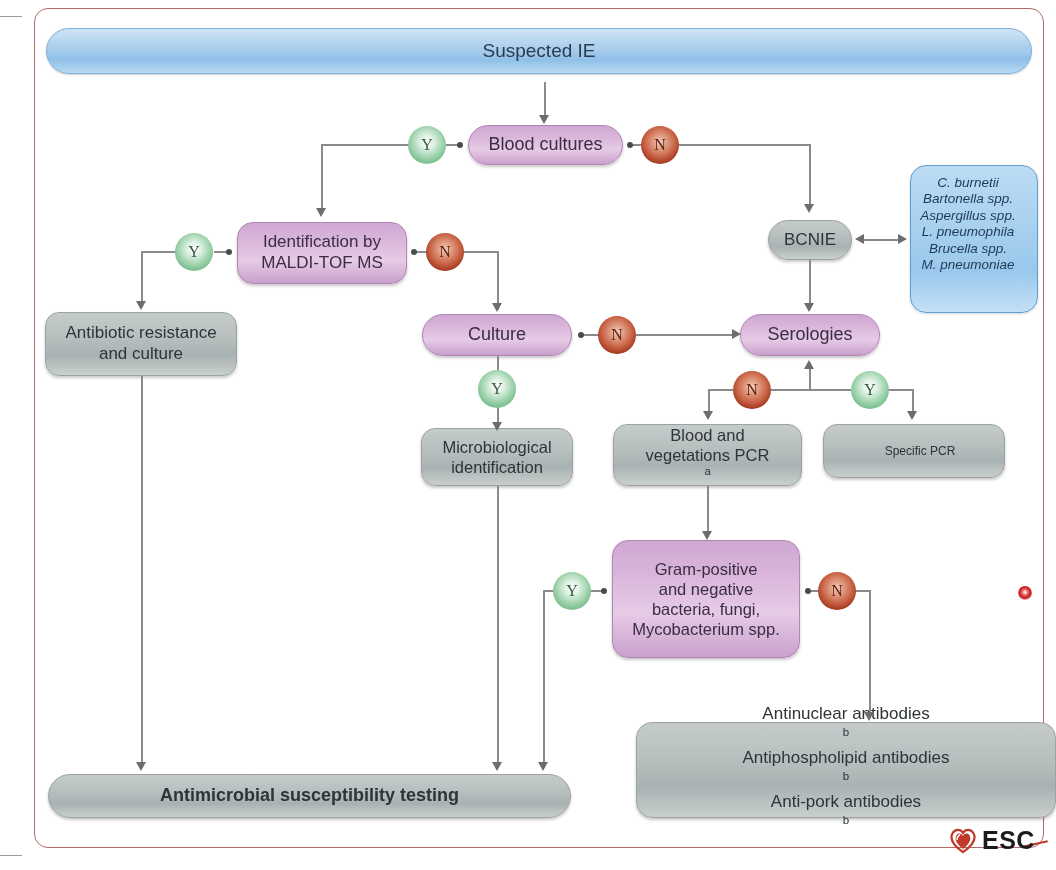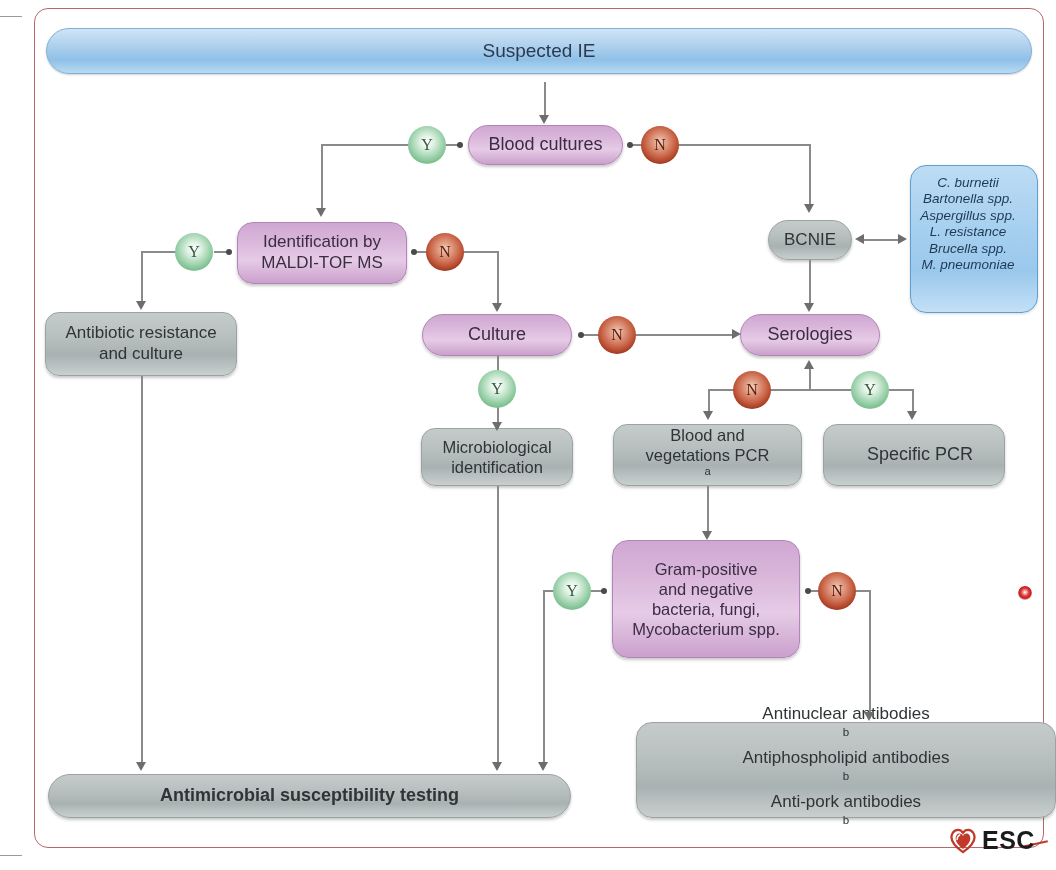--- a/index.html
+++ b/index.html
@@ -226,21 +226,21 @@
   <div class="ln lnh" style="left:863px; top:239px; width:38px;"></div>
   <div class="arrow-r" style="left:898px; top:234px;"></div>
 
   <div class="ln lnv" style="left:809px; top:260px; height:48px;"></div>
   <div class="arrow-d" style="left:804px; top:303px;"></div>
 
   <div class="node node-listbox" style="left:910px; top:165px; width:128px; height:148px; font-size:13.5px; display:block; padding:9px 16px 0 4px;">
     <span>C. burnetii</span>
     <span>Bartonella spp.</span>
     <span>Aspergillus spp.</span>
-    <span>L. resistance</span>
+    <span>L. pneumophila</span>
     <span>Brucella spp.</span>
     <span>M. pneumoniae</span>
   </div>
 
   <div class="node node-gray" style="left:45px; top:312px; width:192px; height:64px; font-size:17px; border-radius:14px;">
     <span>
       <span>Antibiotic resistance</span>
       <span>and culture</span>
     </span>
   </div>
@@ -299,21 +299,21 @@
 
   <div class="node node-gray" style="left:613px; top:424px; width:189px; height:62px; font-size:16.5px; border-radius:14px;">
     <span>
       <span>Blood and</span>
       <span><span>vegetations PCR</span><sup>a</sup></span>
     </span>
   </div>
   <div class="ln lnv" style="left:707px; top:486px; height:50px;"></div>
   <div class="arrow-d" style="left:702px; top:531px;"></div>
 
-  <div class="node node-gray" style="left:823px; top:424px; width:182px; height:62px; font-size:18px; border-radius:14px;padding-left:12px;">
+  <div class="node node-gray" style="left:823px; top:424px; width:182px; height:54px; font-size:12px; border-radius:14px;padding-left:12px;">
     <span>Specific PCR</span>
   </div>
 
   <div class="node node-purple" style="left:612px; top:540px; width:188px; height:118px; font-size:16.5px; border-radius:16px;">
     <span>
       <span>Gram-positive</span>
       <span>and negative</span>
       <span>bacteria, fungi,</span>
       <span>Mycobacterium spp.</span>
     </span>

